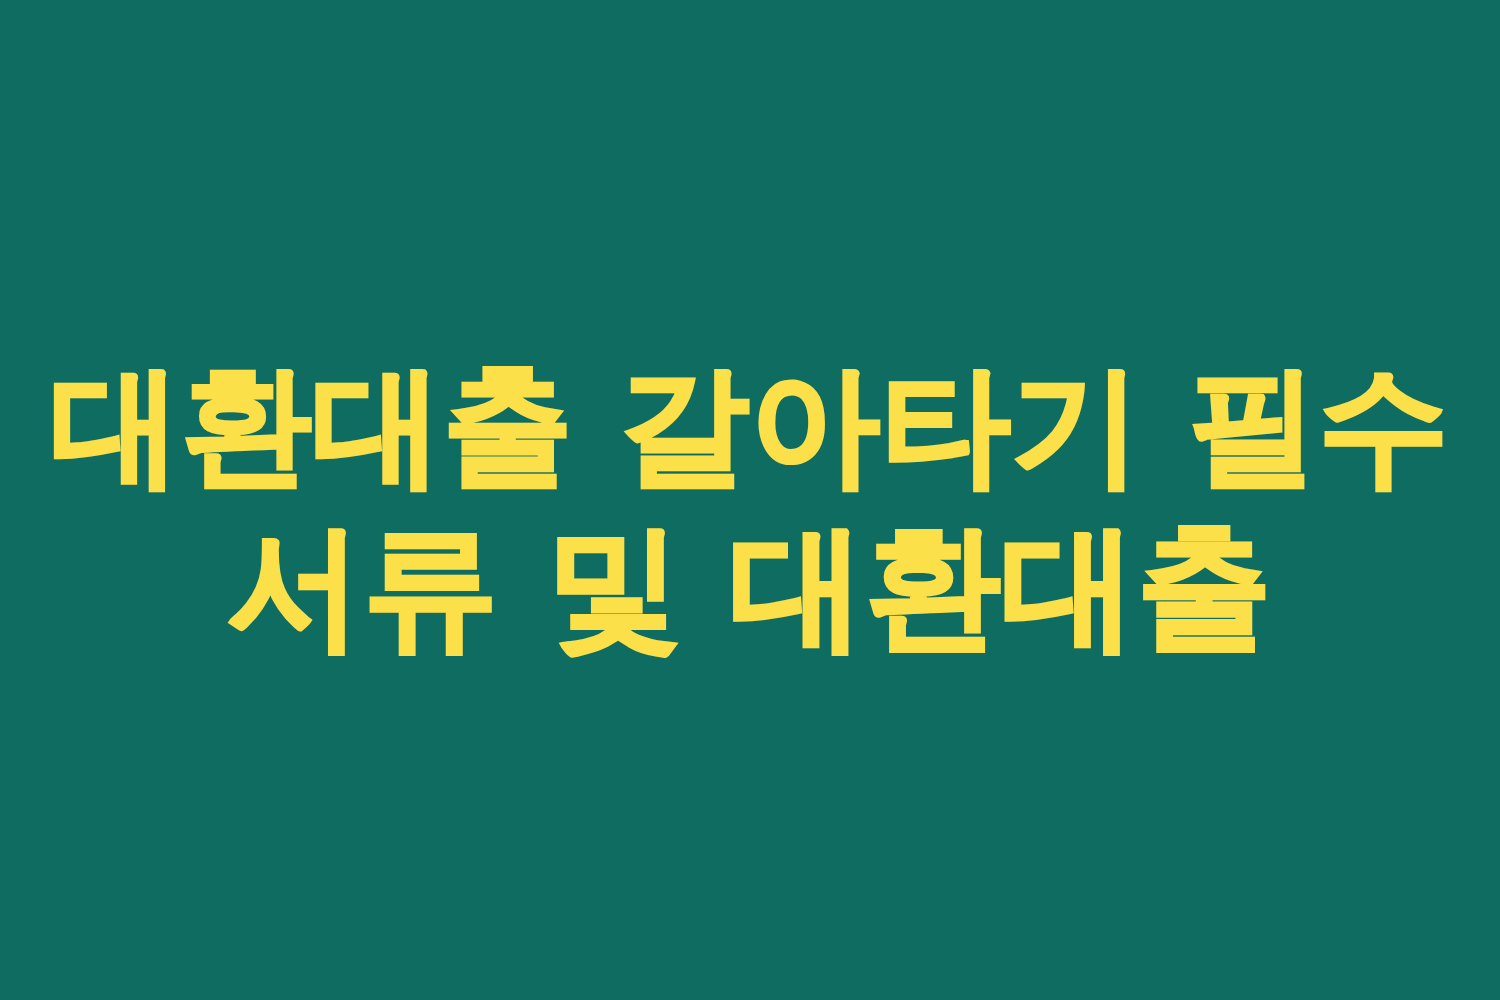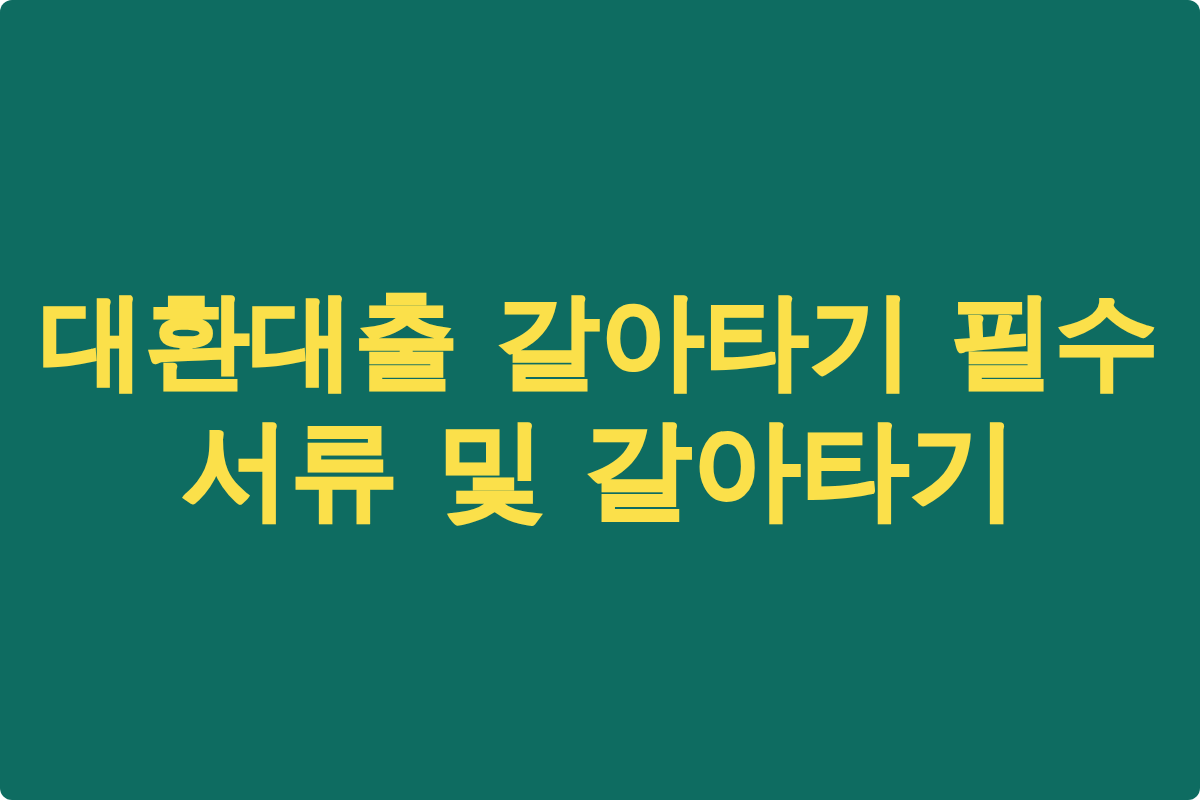--- a/index.html
+++ b/index.html
@@ -19,21 +19,20 @@
   #thumbnail-card {
     position: relative;
     width: 1200px;
     height: 800px;
     background: #0E6C61;           
     display: flex;
     align-items: center;
     justify-content: center;
     box-sizing: border-box;
     user-select: none;
-    border-radius: 12px;
   }
 
   
   #headline-block {
     position: absolute;
     left: 0;
     right: 0;
     
     top: 275px;
     text-align: center;
@@ -67,16 +66,16 @@
 </style>
 </head>
 <body>
 
 <div id="thumbnail-card" style="background: rgb(14, 108, 97);">
 
   <div id="headline-block" style="text-align: center;">
 
     <span class="headline-line headline-line--1" style="color: rgb(251, 224, 74); -webkit-text-stroke: 2.5px rgb(251, 224, 74);">대환대출 갈아타기 필수</span>
 
-    <span class="headline-line headline-line--2" style="color: rgb(251, 224, 74); -webkit-text-stroke: 2.5px rgb(251, 224, 74);">서류 및 갈아타기</span>
+    <span class="headline-line headline-line--2" style="color: rgb(251, 224, 74); -webkit-text-stroke: 2.5px rgb(251, 224, 74);">서류 및 대환대출</span>
 
   </div>
 </div>
 
 </body></html>

